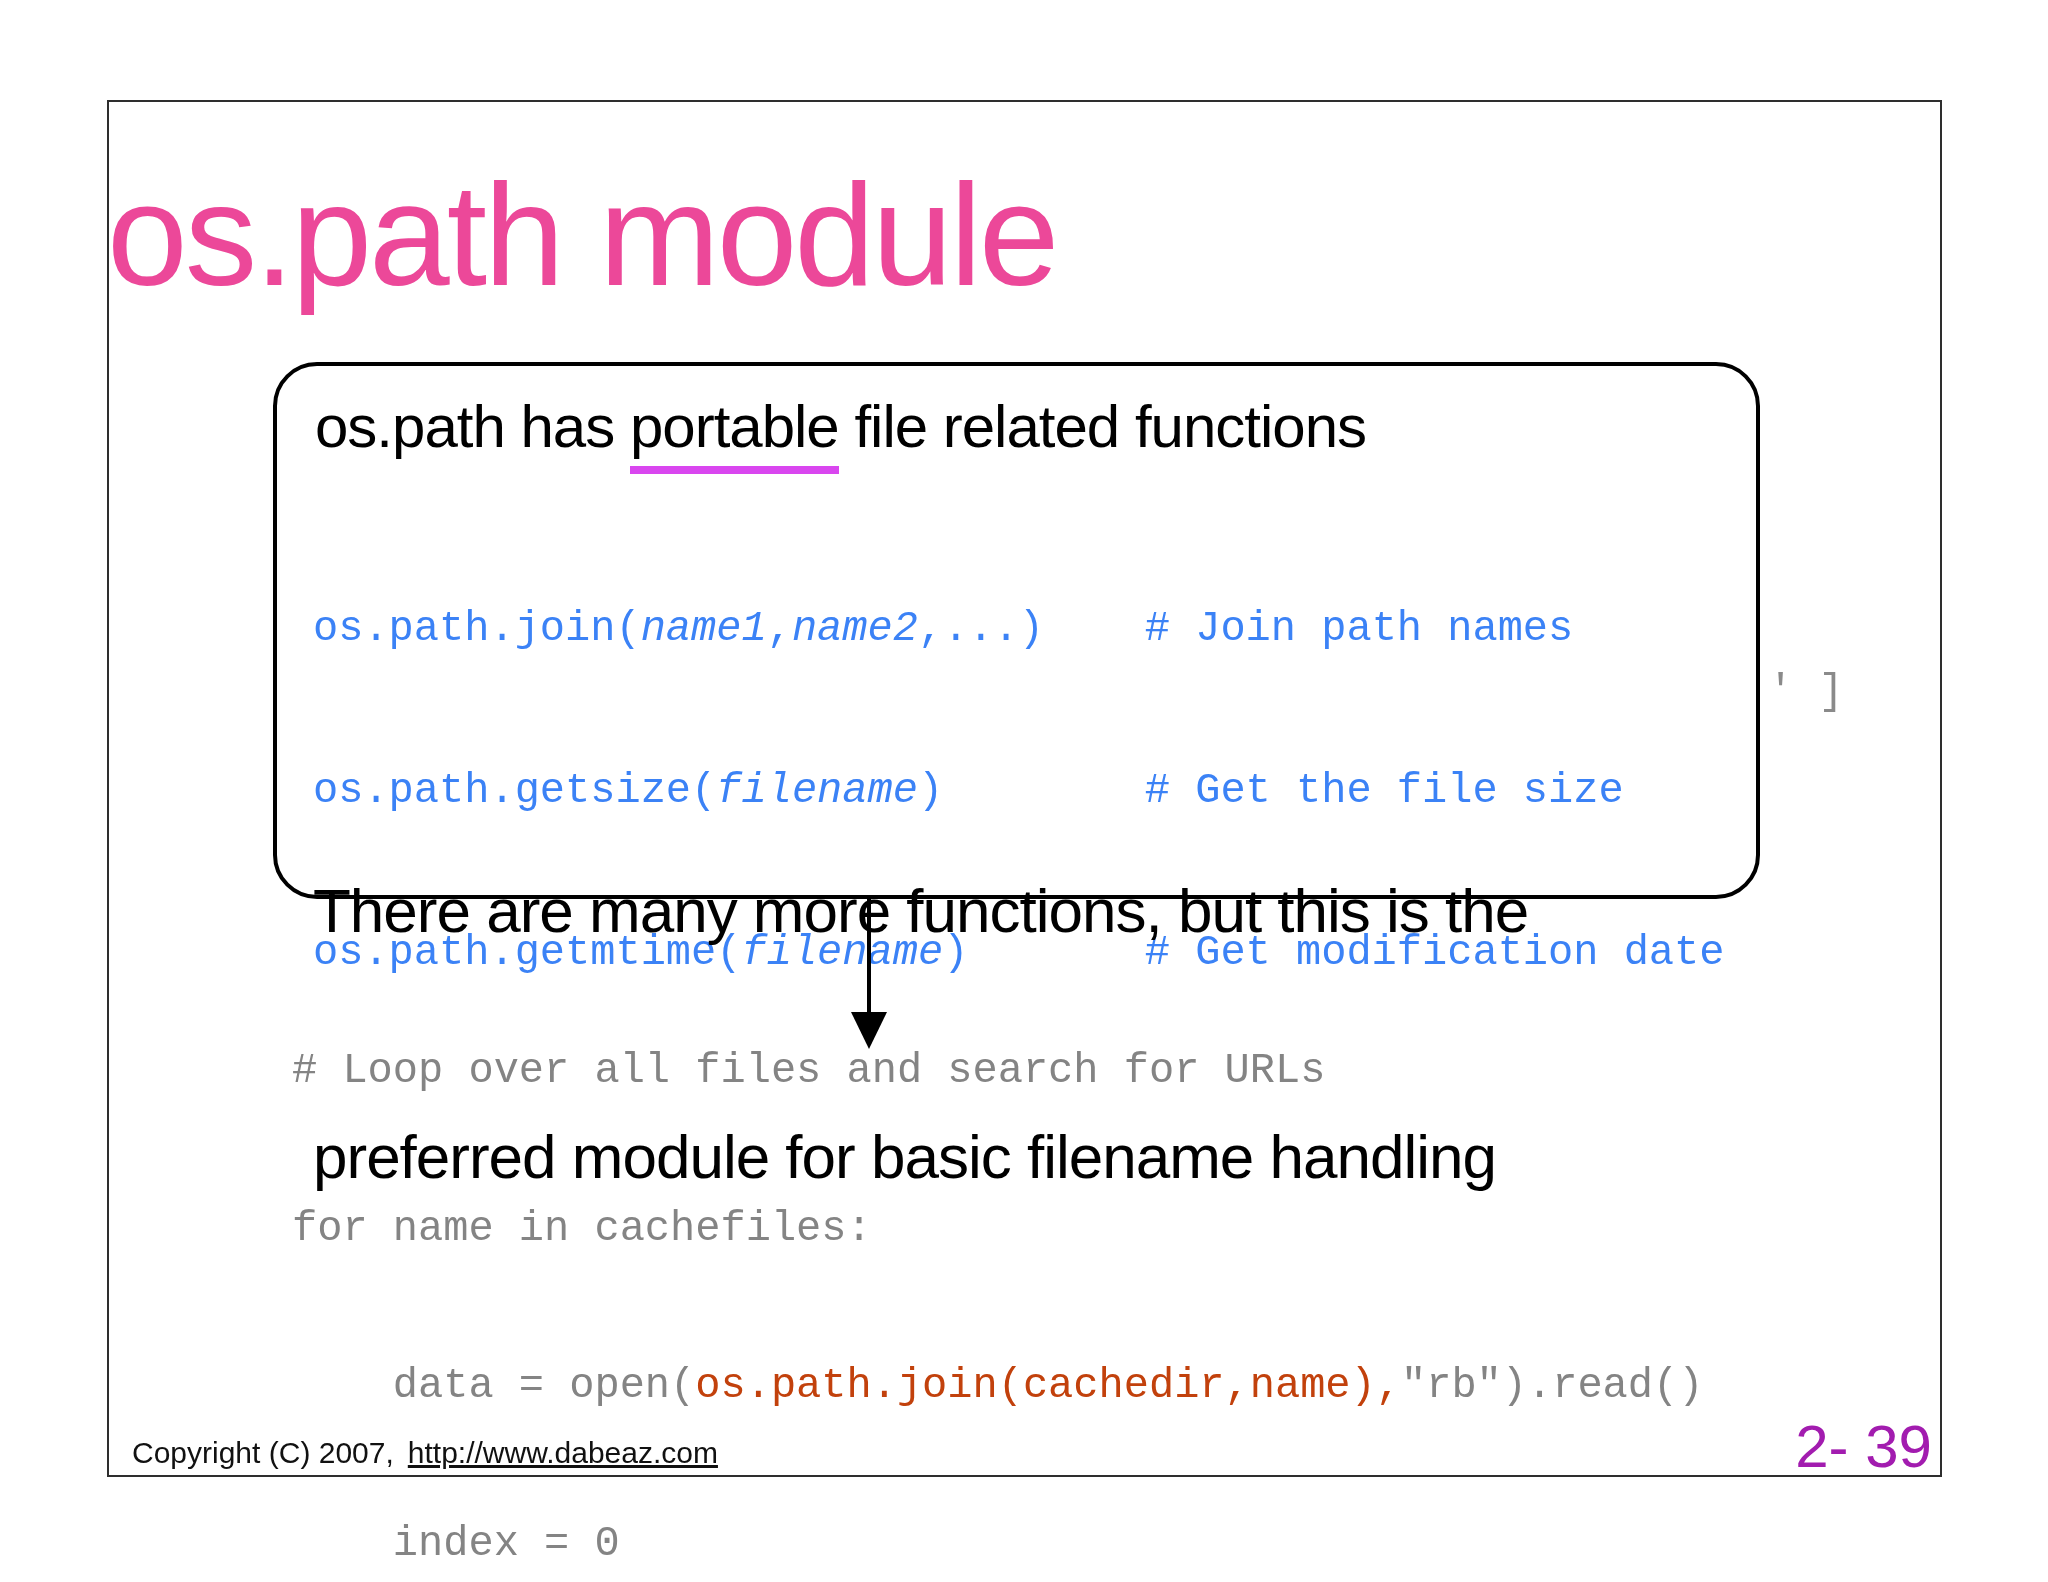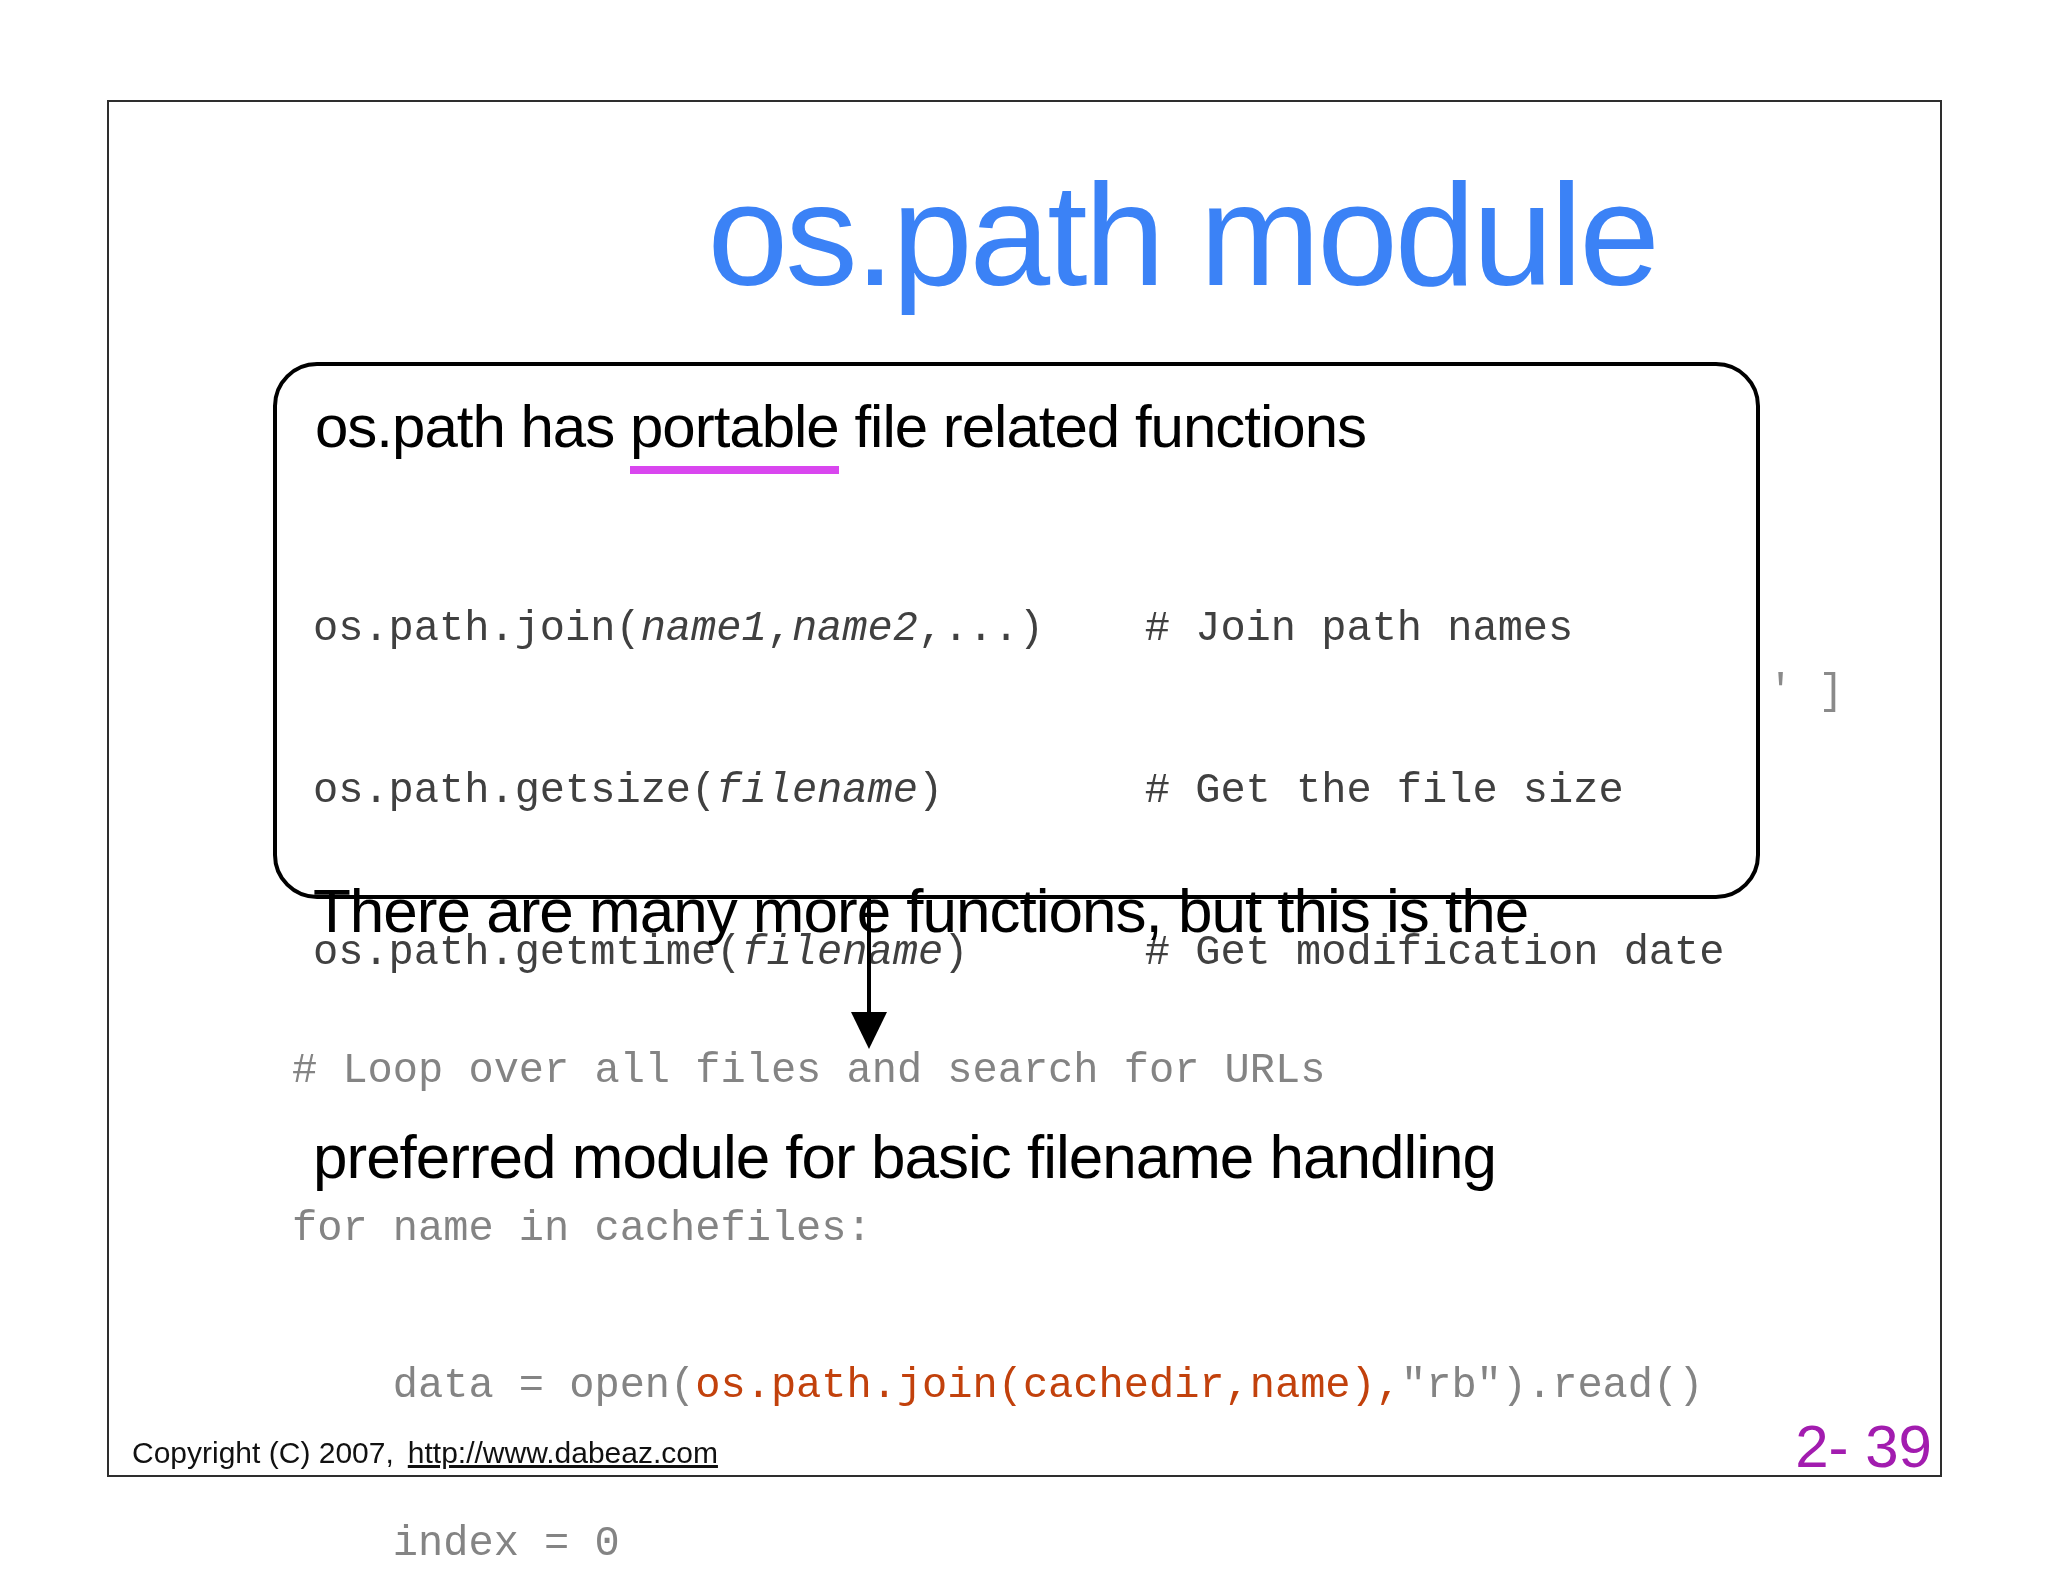--- a/index.html
+++ b/index.html
@@ -16,25 +16,25 @@
     left: 107px; top: 100px;
     width: 1835px; height: 1377px;
     box-sizing: border-box;
     border: 2px solid #2e2e2e;
     background: #ffffff;
   }
   .slide-title {
     position: absolute;
     left: 107px; top: 148px;
     width: 1550px;
-    text-align: right;
+    text-align: left;
     font-size: 145px;
     letter-spacing: -3px;
     line-height: 1.2;
-    color: #3b82f6;
+    color: #ec4899;
     white-space: pre;
   }
   
   .bg-fragment {
     position: absolute;
     left: 1768px; top: 668px;
     font-family: "Liberation Mono", "DejaVu Sans Mono", monospace;
     font-size: 42px;
     color: #8a8a8a;
     white-space: pre;
@@ -59,21 +59,21 @@
   .underlined {
     border-bottom: 8px solid #d946ef;
     padding-bottom: 6px;
   }
   .callout-code {
     position: absolute;
     left: 36px; top: 128px;
     font-family: "Liberation Mono", "DejaVu Sans Mono", monospace;
     font-size: 42px;
     line-height: 54px;
-    color: #404040;
+    color: #3b82f6;
     white-space: pre;
   }
   .callout-code .it { font-style: italic; }
   .callout-note {
     position: absolute;
     left: 36px; top: 340px;
     font-size: 62px;
     letter-spacing: -1px;
     line-height: 82px;
     color: #000;

